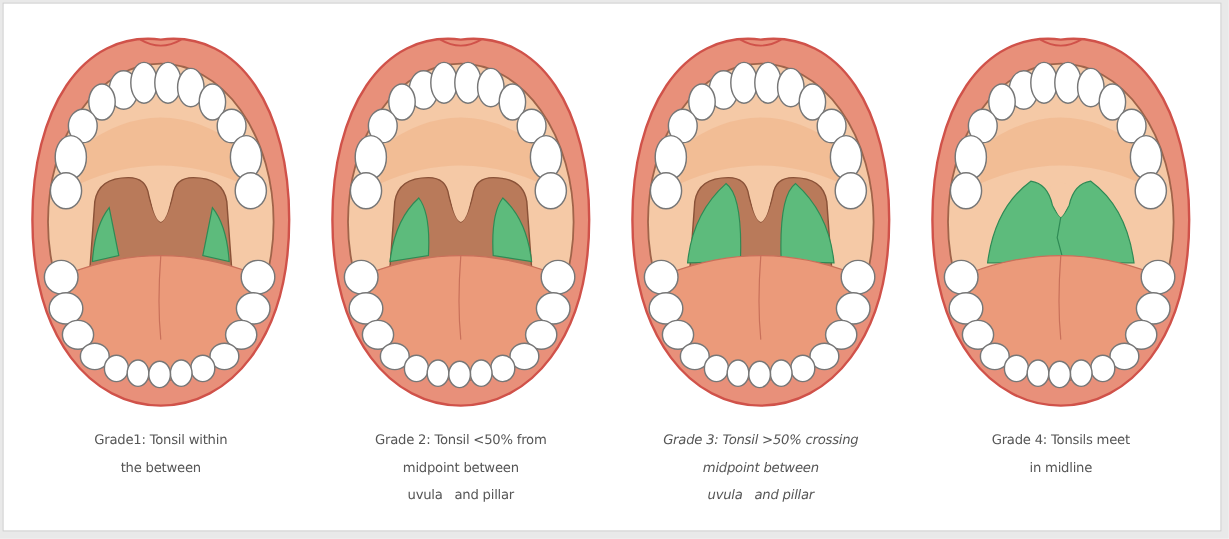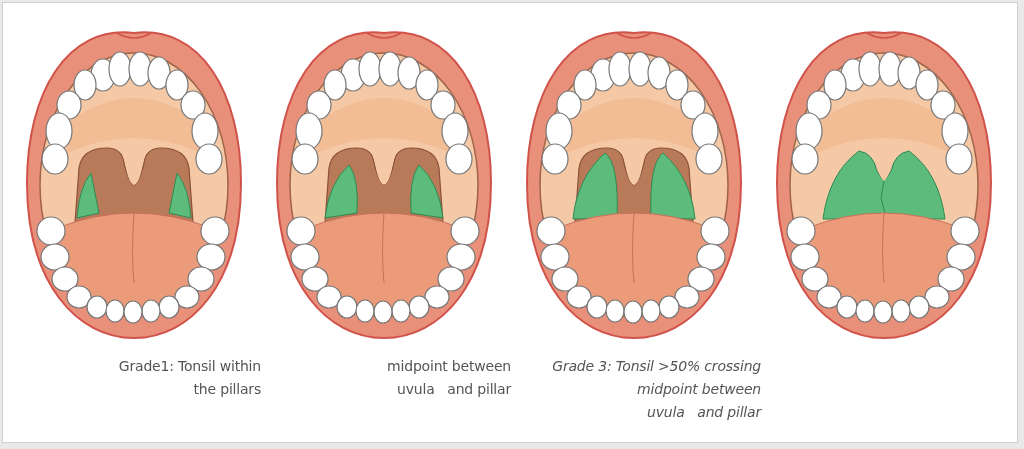--- a/index.html
+++ b/index.html
@@ -1,20 +1,20 @@
 <!DOCTYPE html>
 <html><head>
 <meta charset="utf-8">
 <style>
   html, body { margin:0; padding:0; }
   body { width:1024px; height:449px; background:#e9e9e9; font-family:"DejaVu Sans", sans-serif; overflow:hidden; }
   .frame { position:absolute; left:2px; top:2px; width:1016px; height:441px; background:#ffffff; border:1px solid #cfcfcf; box-sizing:border-box; }
   .panel { position:absolute; top:0; width:254px; height:441px; }
   .panel svg { position:absolute; left:0; top:10px; }
-  .caption { position:absolute; top:352px; left:0; width:254px; text-align:right; color:#555555; font-size:14px; line-height:23px; letter-spacing:-0.2px; }
+  .caption { position:absolute; top:352px; left:0; width:254px; text-align:center; color:#555555; font-size:11px; line-height:23px; letter-spacing:-0.2px; }
   .caption span { display:block; white-space:pre; }
 </style>
 </head>
 <body>
 
 <div class="frame">
 
   <div class="panel" style="left:4px;">
     <svg width="254" height="330" viewBox="0 0 254 330">
       <g>
@@ -58,21 +58,21 @@
           <ellipse cx="180" cy="284" rx="12" ry="11"></ellipse>
         <ellipse cx="90" cy="294" rx="10" ry="11"></ellipse>
           <ellipse cx="162" cy="294" rx="10" ry="11"></ellipse>
         <ellipse cx="108" cy="298" rx="9" ry="11"></ellipse>
           <ellipse cx="144" cy="298" rx="9" ry="11"></ellipse>
           <ellipse cx="126" cy="299" rx="9" ry="11"></ellipse>
       </g>
     </svg>
     <div class="caption">
       <span>Grade1: Tonsil within</span>
-      <span>the pillars</span>
+      <span>the between</span>
     </div>
   </div>
 
   <div class="panel" style="left:254px;">
     <svg width="254" height="330" viewBox="0 0 254 330">
       <g>
         <path d="M127 20 C 60 12, 20 80, 20 170 C 20 270, 70 325, 127 325 C 184 325, 234 270, 234 170 C 234 80, 194 12, 127 20 Z" fill="#e8907a" stroke="#d0524a" stroke-width="2"></path>
         <path d="M110 20 Q 127 30 144 20" fill="none" stroke="#d0524a" stroke-width="1.5"></path>
         <ellipse cx="127" cy="172" rx="94" ry="132" fill="#f5c9a6" stroke="#a0644a" stroke-width="1.5"></ellipse>
         <path d="M60 110 Q 127 60 194 110 L 194 140 Q 127 110 60 140 Z" fill="#f1b88f" opacity="0.7"></path>
@@ -111,20 +111,21 @@
         <ellipse cx="72" cy="284" rx="12" ry="11"></ellipse>
           <ellipse cx="180" cy="284" rx="12" ry="11"></ellipse>
         <ellipse cx="90" cy="294" rx="10" ry="11"></ellipse>
           <ellipse cx="162" cy="294" rx="10" ry="11"></ellipse>
         <ellipse cx="108" cy="298" rx="9" ry="11"></ellipse>
           <ellipse cx="144" cy="298" rx="9" ry="11"></ellipse>
           <ellipse cx="126" cy="299" rx="9" ry="11"></ellipse>
       </g>
     </svg>
     <div class="caption">
+      <span>Grade 2: Tonsil &lt;50% from</span>
       <span>midpoint between</span>
       <span>uvula   and pillar</span>
     </div>
   </div>
 
   <div class="panel" style="left:504px;font-style:italic;">
     <svg width="254" height="330" viewBox="0 0 254 330">
       <g>
         <path d="M127 20 C 60 12, 20 80, 20 170 C 20 270, 70 325, 127 325 C 184 325, 234 270, 234 170 C 234 80, 194 12, 127 20 Z" fill="#e8907a" stroke="#d0524a" stroke-width="2"></path>
         <path d="M110 20 Q 127 30 144 20" fill="none" stroke="#d0524a" stroke-width="1.5"></path>
@@ -218,15 +219,19 @@
           <ellipse cx="194" cy="266" rx="13" ry="12"></ellipse>
         <ellipse cx="72" cy="284" rx="12" ry="11"></ellipse>
           <ellipse cx="180" cy="284" rx="12" ry="11"></ellipse>
         <ellipse cx="90" cy="294" rx="10" ry="11"></ellipse>
           <ellipse cx="162" cy="294" rx="10" ry="11"></ellipse>
         <ellipse cx="108" cy="298" rx="9" ry="11"></ellipse>
           <ellipse cx="144" cy="298" rx="9" ry="11"></ellipse>
           <ellipse cx="126" cy="299" rx="9" ry="11"></ellipse>
       </g>
     </svg>
+    <div class="caption">
+      <span>Grade 4: Tonsils meet</span>
+      <span>in midline</span>
+    </div>
   </div>
 
 </div>
 
 </body></html>

